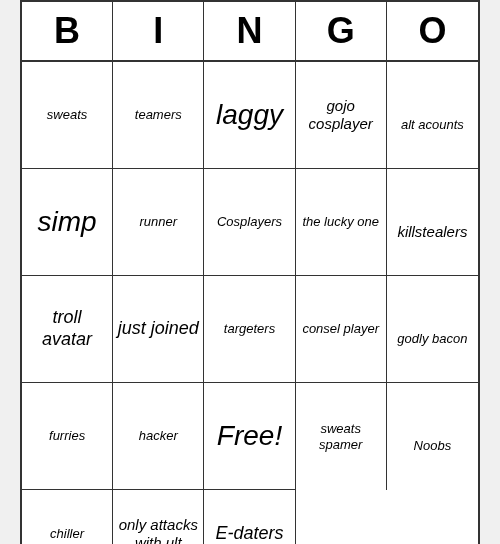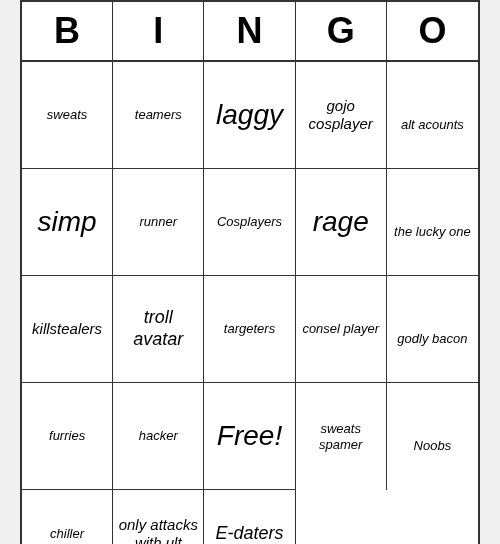--- a/index.html
+++ b/index.html
@@ -117,30 +117,30 @@
       <div class="bingo-cell">
         <span class="cell-text size-large">simp</span>
       </div>
       <div class="bingo-cell">
         <span class="cell-text size-small">runner</span>
       </div>
       <div class="bingo-cell">
         <span class="cell-text size-small">Cosplayers</span>
       </div>
       <div class="bingo-cell">
-        <span class="cell-text size-large">rage</span>
-      </div>
-      <div class="bingo-cell">
         <span class="cell-text size-small">the lucky one</span>
       </div>
       <div class="bingo-cell">
         <span class="cell-text size-xsmall">killstealers</span>
       </div>
       <div class="bingo-cell">
         <span class="cell-text size-medium">troll avatar</span>
+      </div>
+      <div class="bingo-cell">
+        <span class="cell-text size-medium">just joined</span>
       </div>
       <div class="bingo-cell">
         <span class="cell-text size-small">targeters</span>
       </div>
       <div class="bingo-cell">
         <span class="cell-text size-small">consel player</span>
       </div>
       <div class="bingo-cell">
         <span class="cell-text size-small">godly bacon</span>
       </div>

